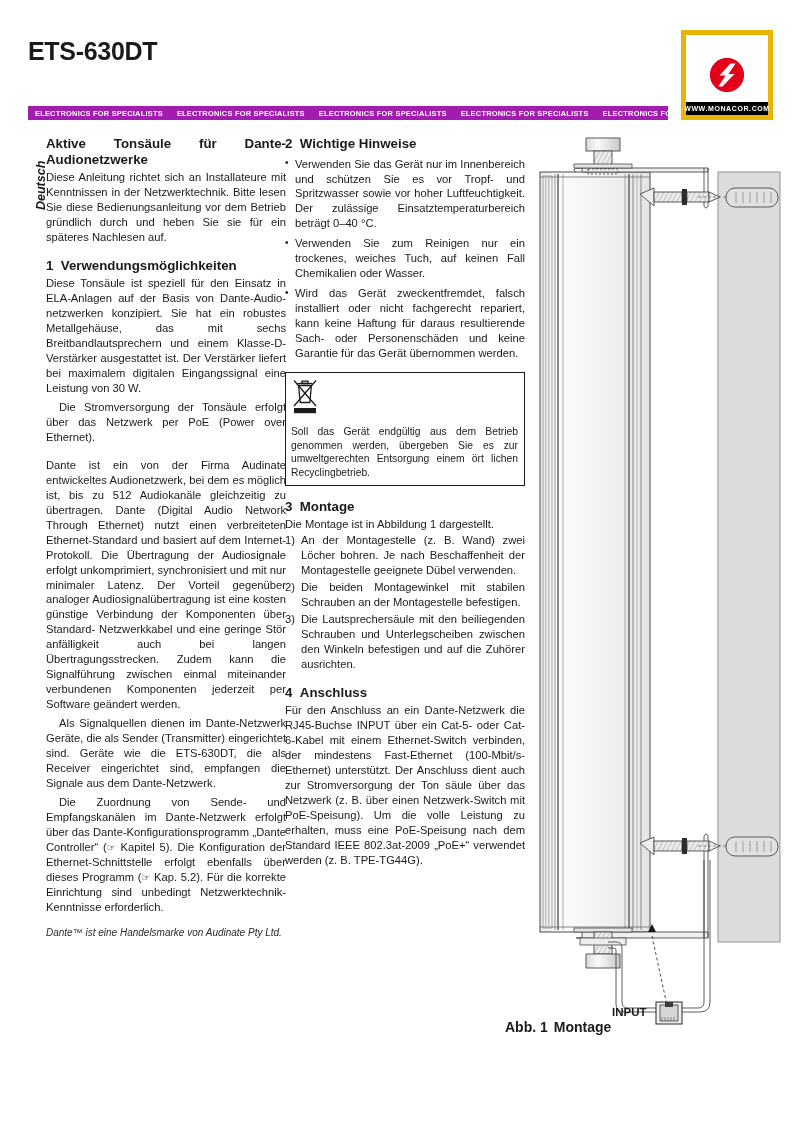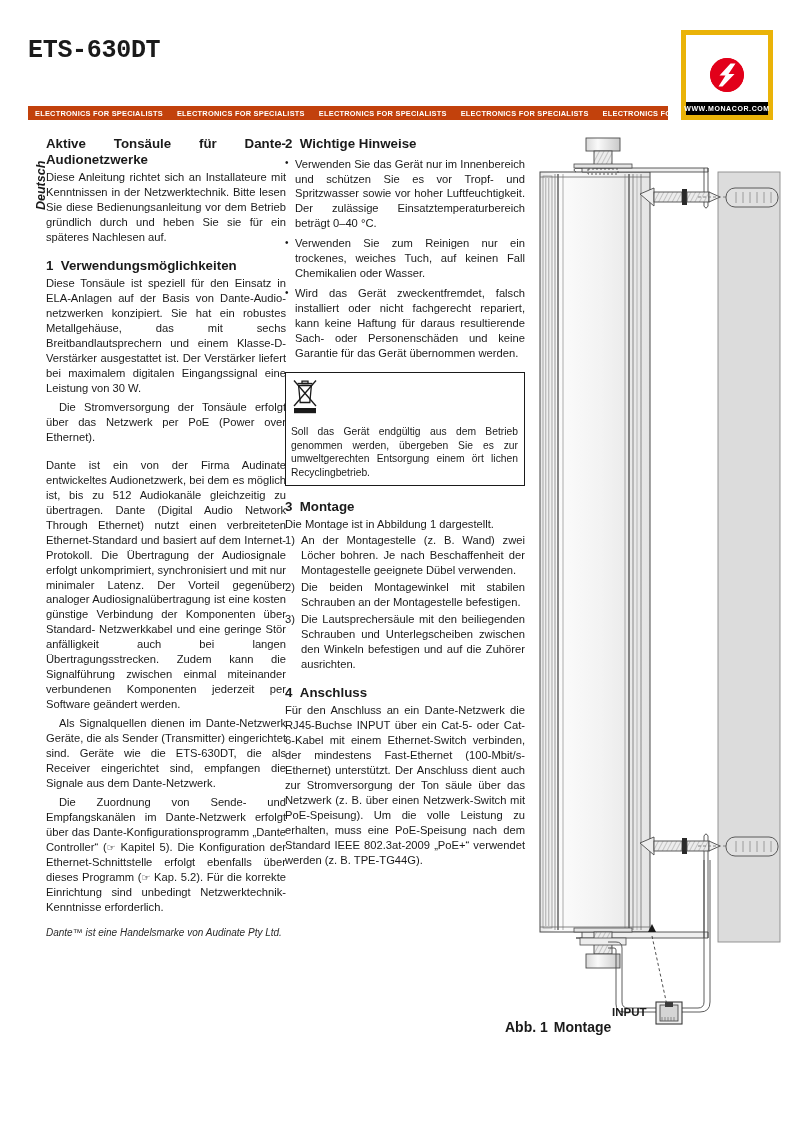--- a/index.html
+++ b/index.html
@@ -19,21 +19,20 @@
     width: 802px;
     height: 1134px;
   }
 
   
   .header {
     position: absolute;
     left: 28px;
     top: 38px;
     width: 640px;
-    font-family: Liberation Mono, monospace;
   }
   .model-title {
     font-size: 25px;
     font-weight: bold;
     letter-spacing: -0.3px;
     color: #1a1a1a;
     line-height: 1.05;
   }
   .order-no {
     font-size: 11.5px;
@@ -41,21 +40,21 @@
     color: #1a1a1a;
     margin-top: 3px;
   }
 
   .red-banner {
     position: absolute;
     left: 28px;
     top: 106px;
     width: 640px;
     height: 14px;
-    background: #c2410c;
+    background: #a21caf;
     overflow: hidden;
     white-space: nowrap;
     display: flex;
     align-items: center;
   }
   .red-banner span {
     color: #ffffff;
     font-size: 7.4px;
     font-weight: bold;
     letter-spacing: 0.25px;

